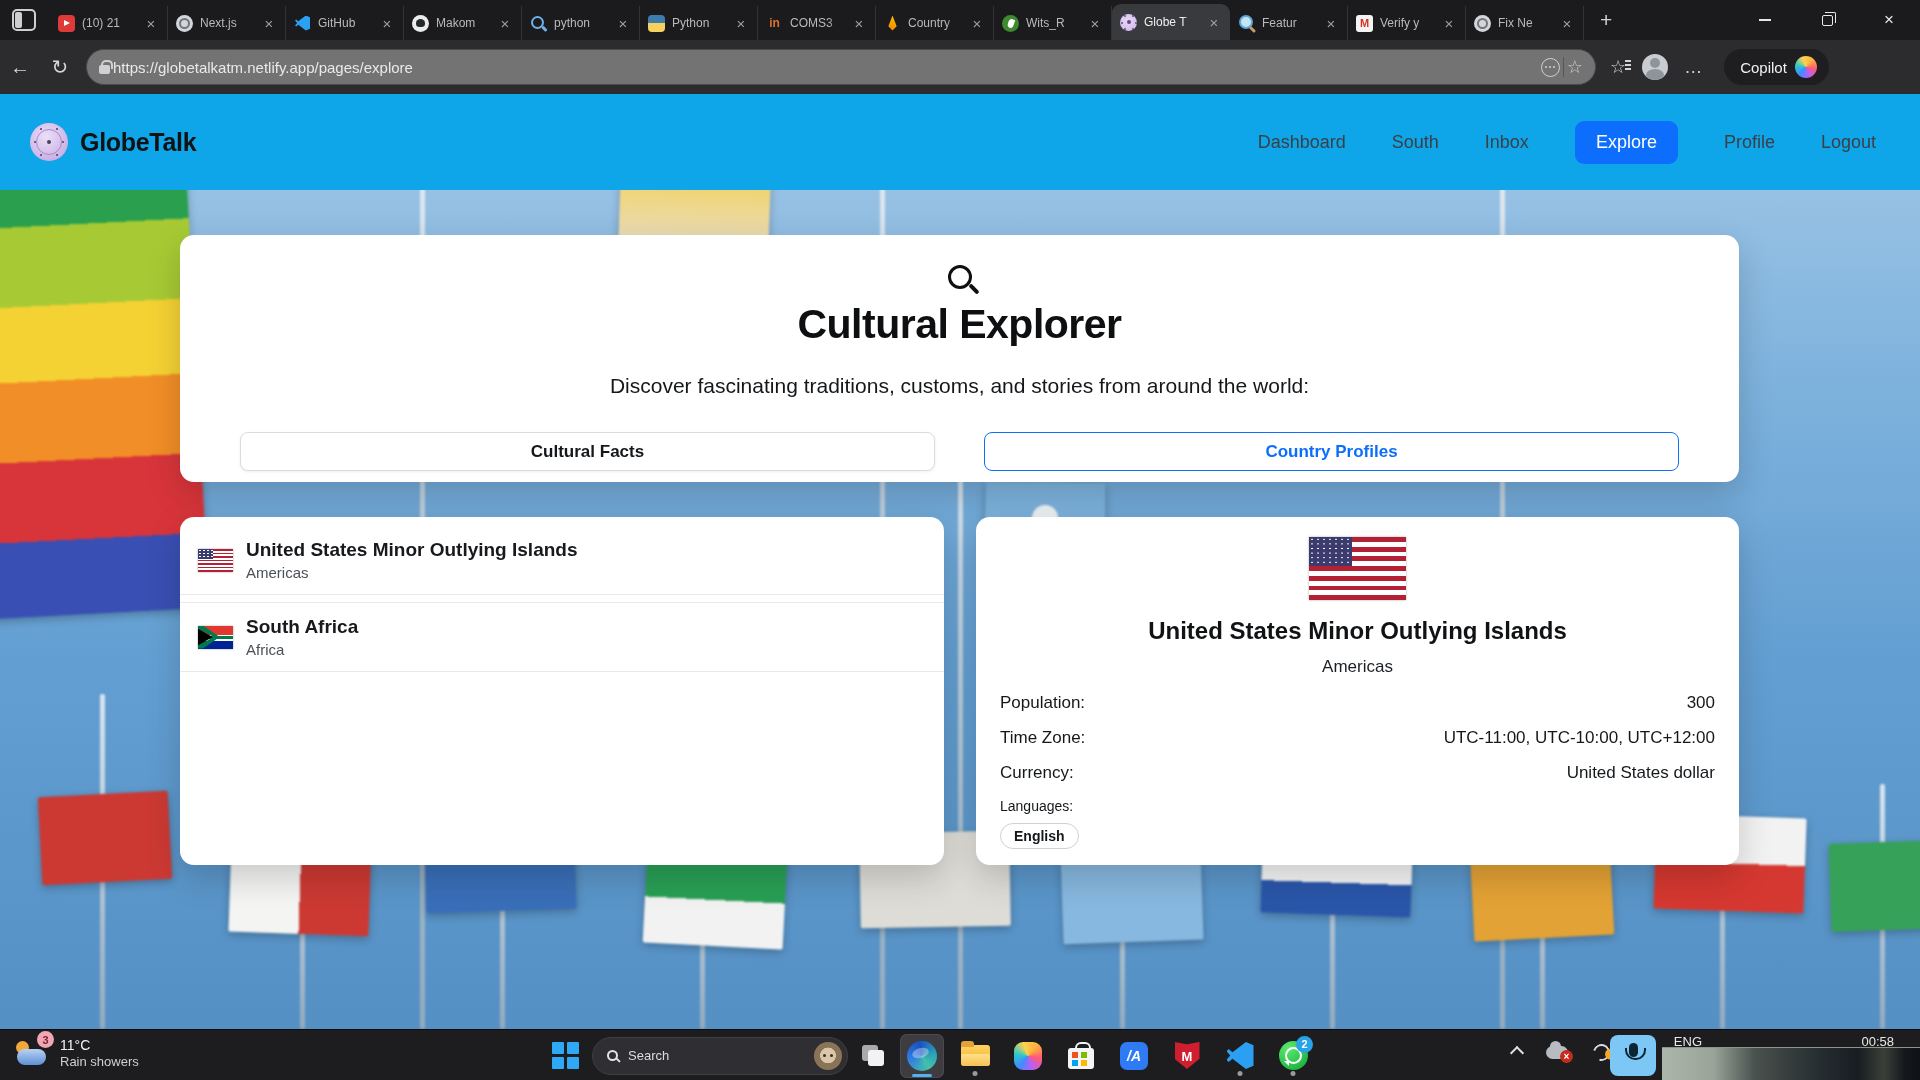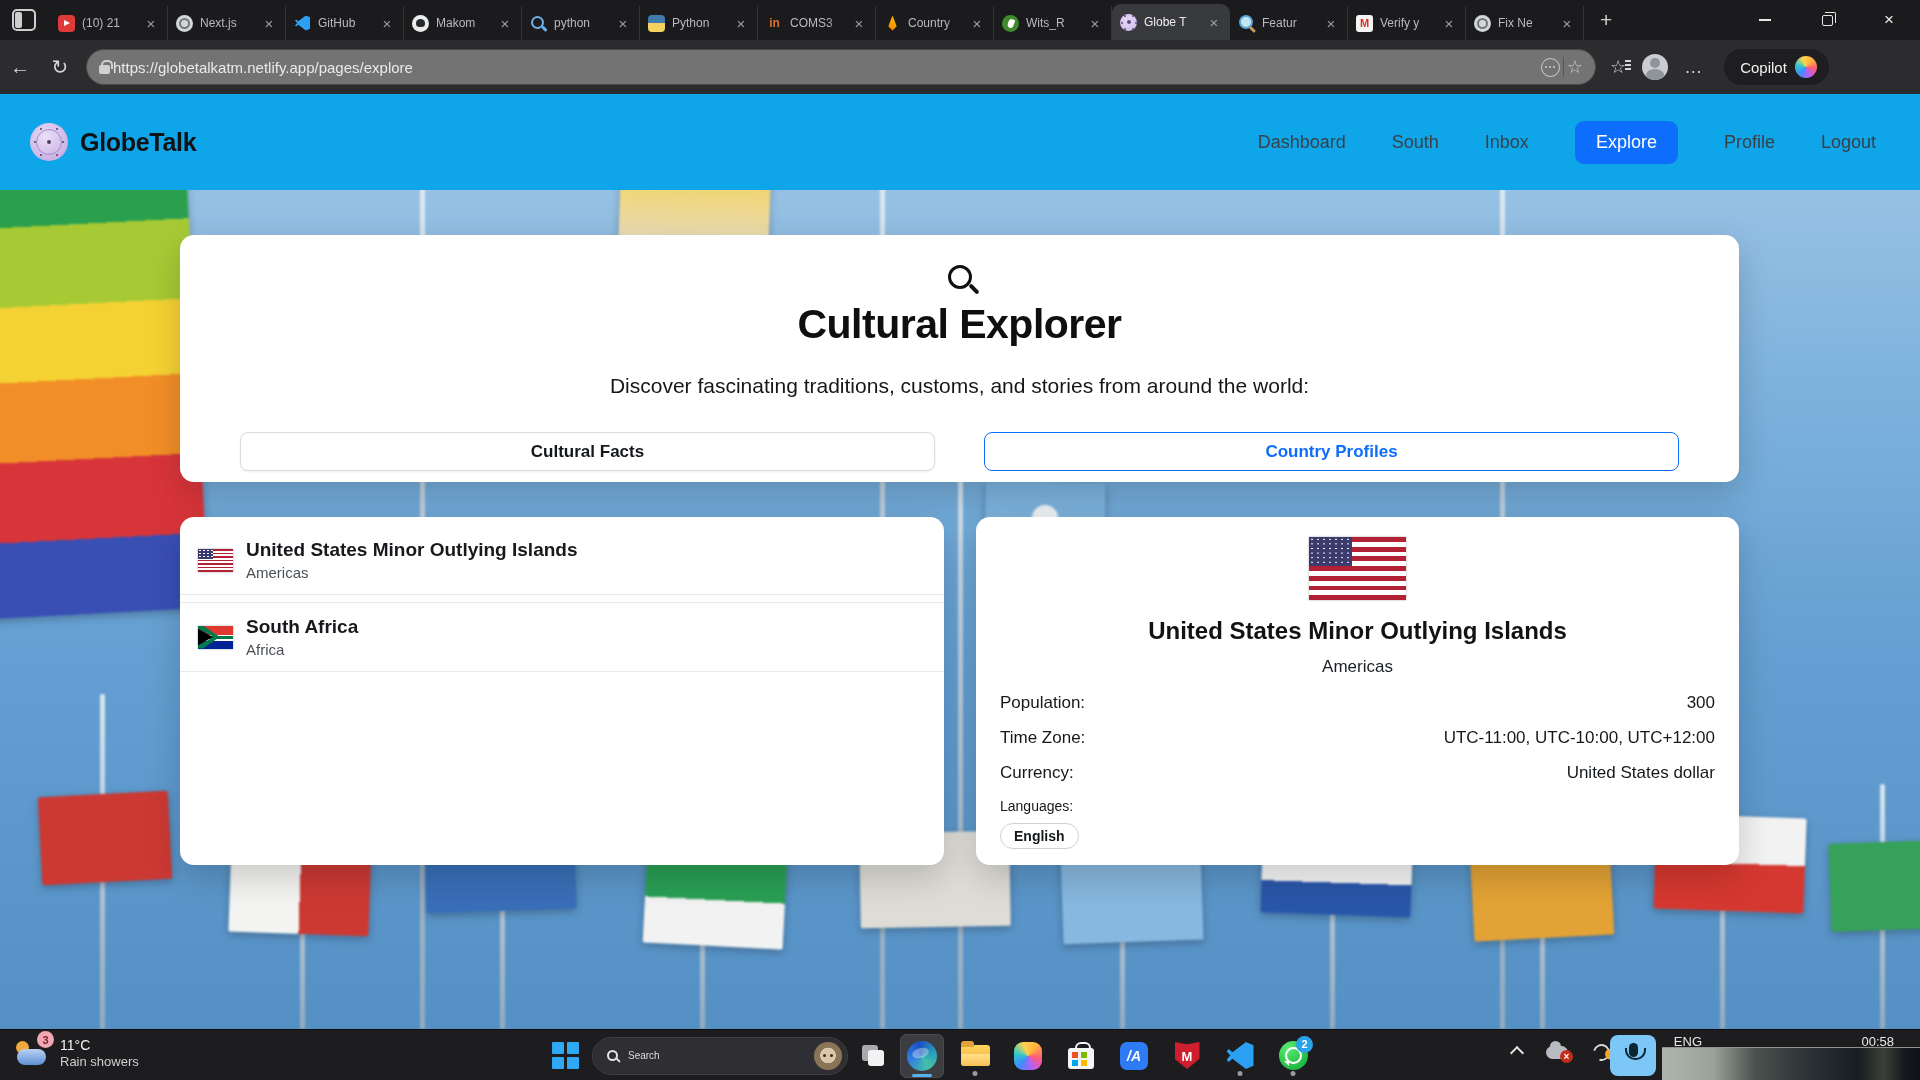--- a/index.html
+++ b/index.html
@@ -188,21 +188,21 @@
 
   .tb-center { position:absolute; left:552px; top:0; height:51px; display:flex; align-items:center; gap:9px; }
   .winlogo { width:27px; height:27px; display:grid; grid-template-columns:12px 12px; grid-template-rows:12px 12px;
     gap:2.5px; margin-right:4px; }
   .winlogo i { background:#2fa8f5; border-radius:1px; }
   .tb-search { width:256px; height:38px; border-radius:19px; background:#2f2f33; border:1px solid #3e3e43;
     display:flex; align-items:center; gap:10px; padding:0 5px 0 14px; }
   .mag-sm { width:11px; height:11px; border:2px solid #e4e4e6; border-radius:50%; position:relative; flex:none; }
   .mag-sm::after { content:""; position:absolute; width:2px; height:6px; background:#e4e4e6; transform:rotate(-45deg);
     right:-3px; bottom:-4px; border-radius:1px; }
-  .tb-search .ph { color:#dcdcde; font-size:10px; flex:1; }
+  .tb-search .ph { color:#dcdcde; font-size:13px; flex:1; }
   .sloth { width:28px; height:28px; border-radius:50%; flex:none;
     background:radial-gradient(circle at 50% 48%,#d9c7a9 0 38%,#8a7458 40%); position:relative; }
   .sloth::before { content:""; position:absolute; left:9px; top:12px; width:3px; height:3px; border-radius:50%;
     background:#3a2e20; box-shadow:7px 0 0 #3a2e20; }
   .taskview { width:34px; height:34px; position:relative; }
   .taskview::before { content:""; position:absolute; left:5px; top:6px; width:16px; height:16px; border-radius:3px; background:#a9aaad; }
   .taskview::after { content:""; position:absolute; left:11px; top:11px; width:16px; height:16px; border-radius:3px; background:#f2f2f3; }
 
   .tb-app { width:44px; height:44px; display:flex; align-items:center; justify-content:center; position:relative; }
   .tb-app.active { background:#3c3c41; border-radius:7px; box-shadow:inset 0 0 0 1px #4a4a50; }

